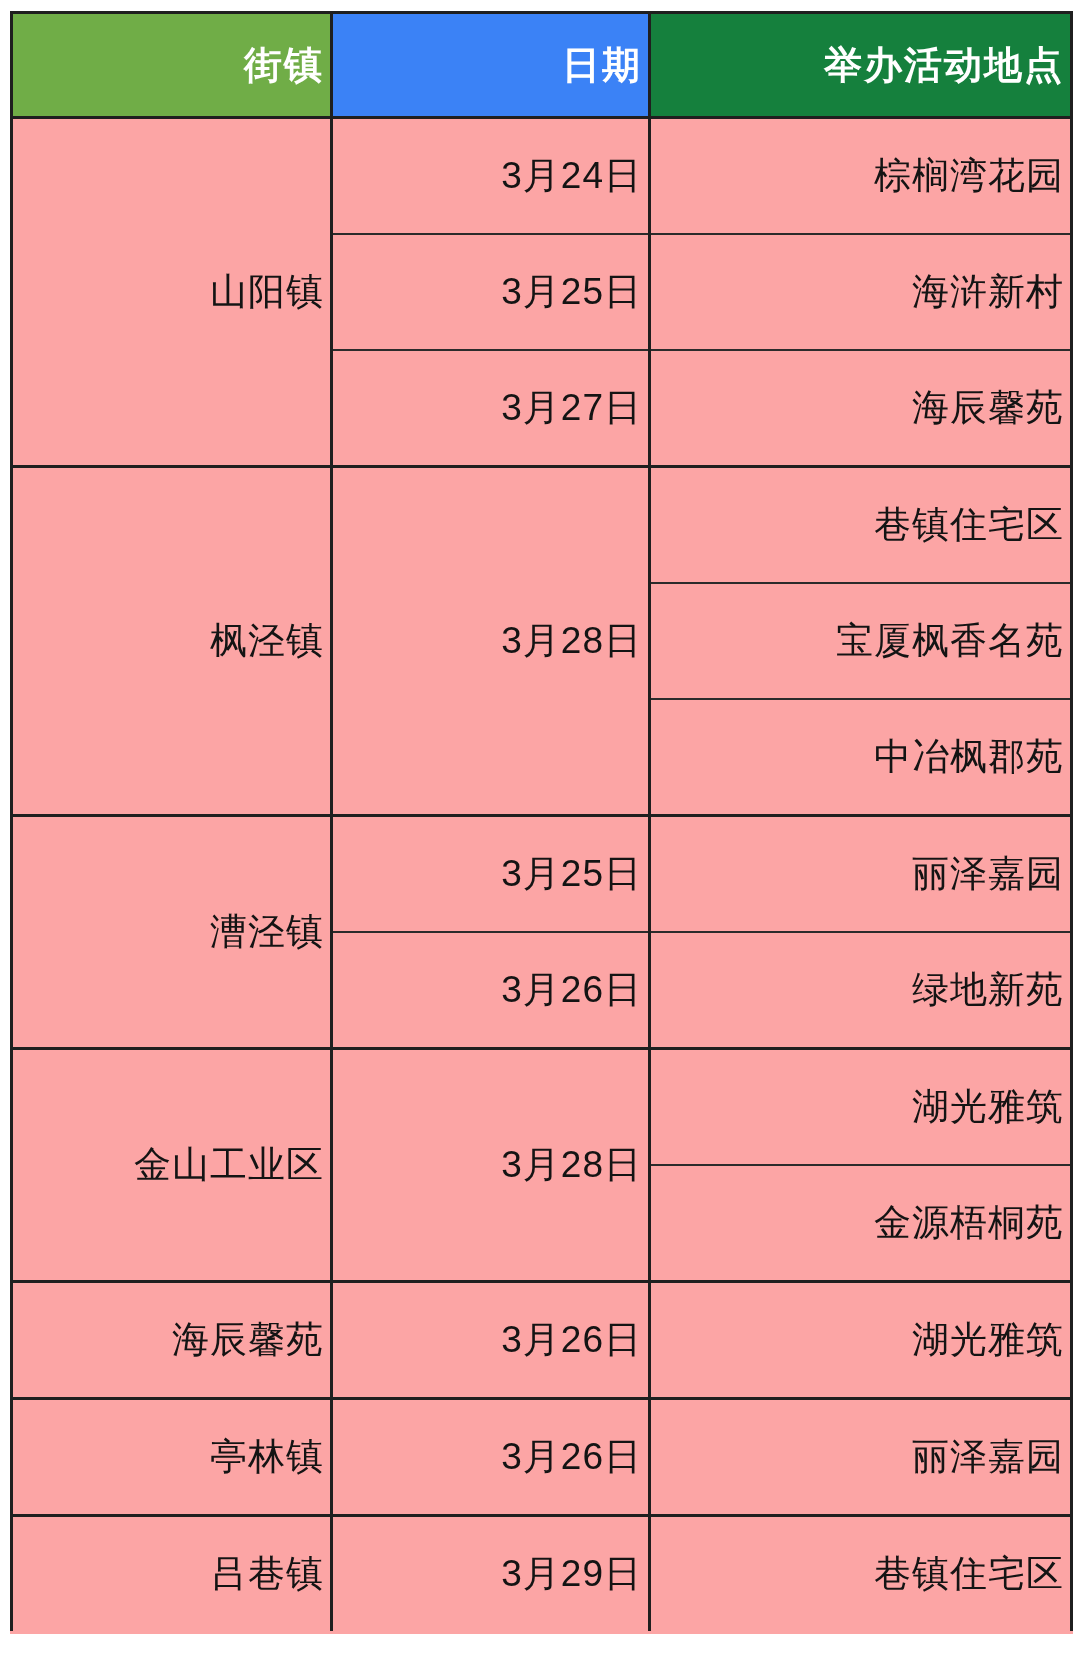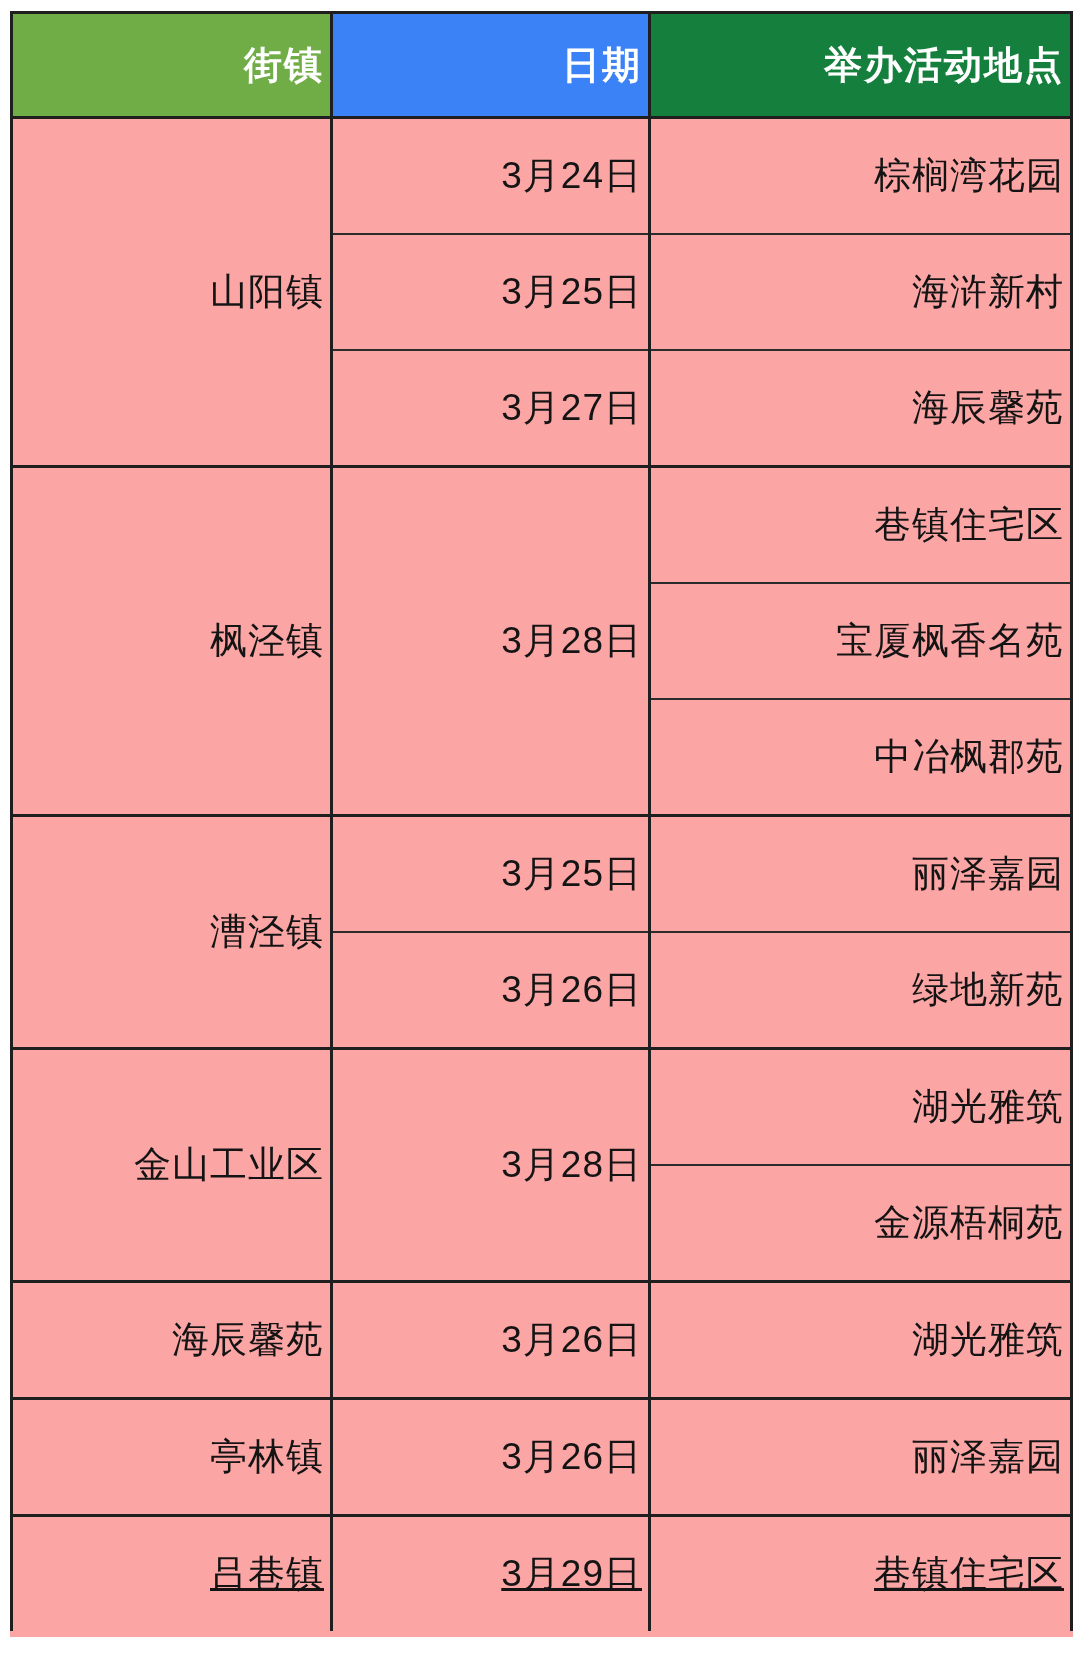--- a/index.html
+++ b/index.html
@@ -46,22 +46,21 @@
     font-size: 37px;
     font-weight: 400;
     color: #141414;
     letter-spacing: 1px;
     background: #fca5a5;
   }
   tbody tr.group-start > td {
     border-top: 3px solid #1f1f1f;
   }
   tbody tr:last-child > td {
-    border-bottom: 6px solid #fca5a5;
-    text-decoration: underline;
+    border-bottom: 3px solid #fca5a5;
   }
 </style>
 </head>
 <body>
 
 <div class="page">
   <table class="schedule">
     <colgroup>
       <col class="c-town">
       <col class="c-date">

